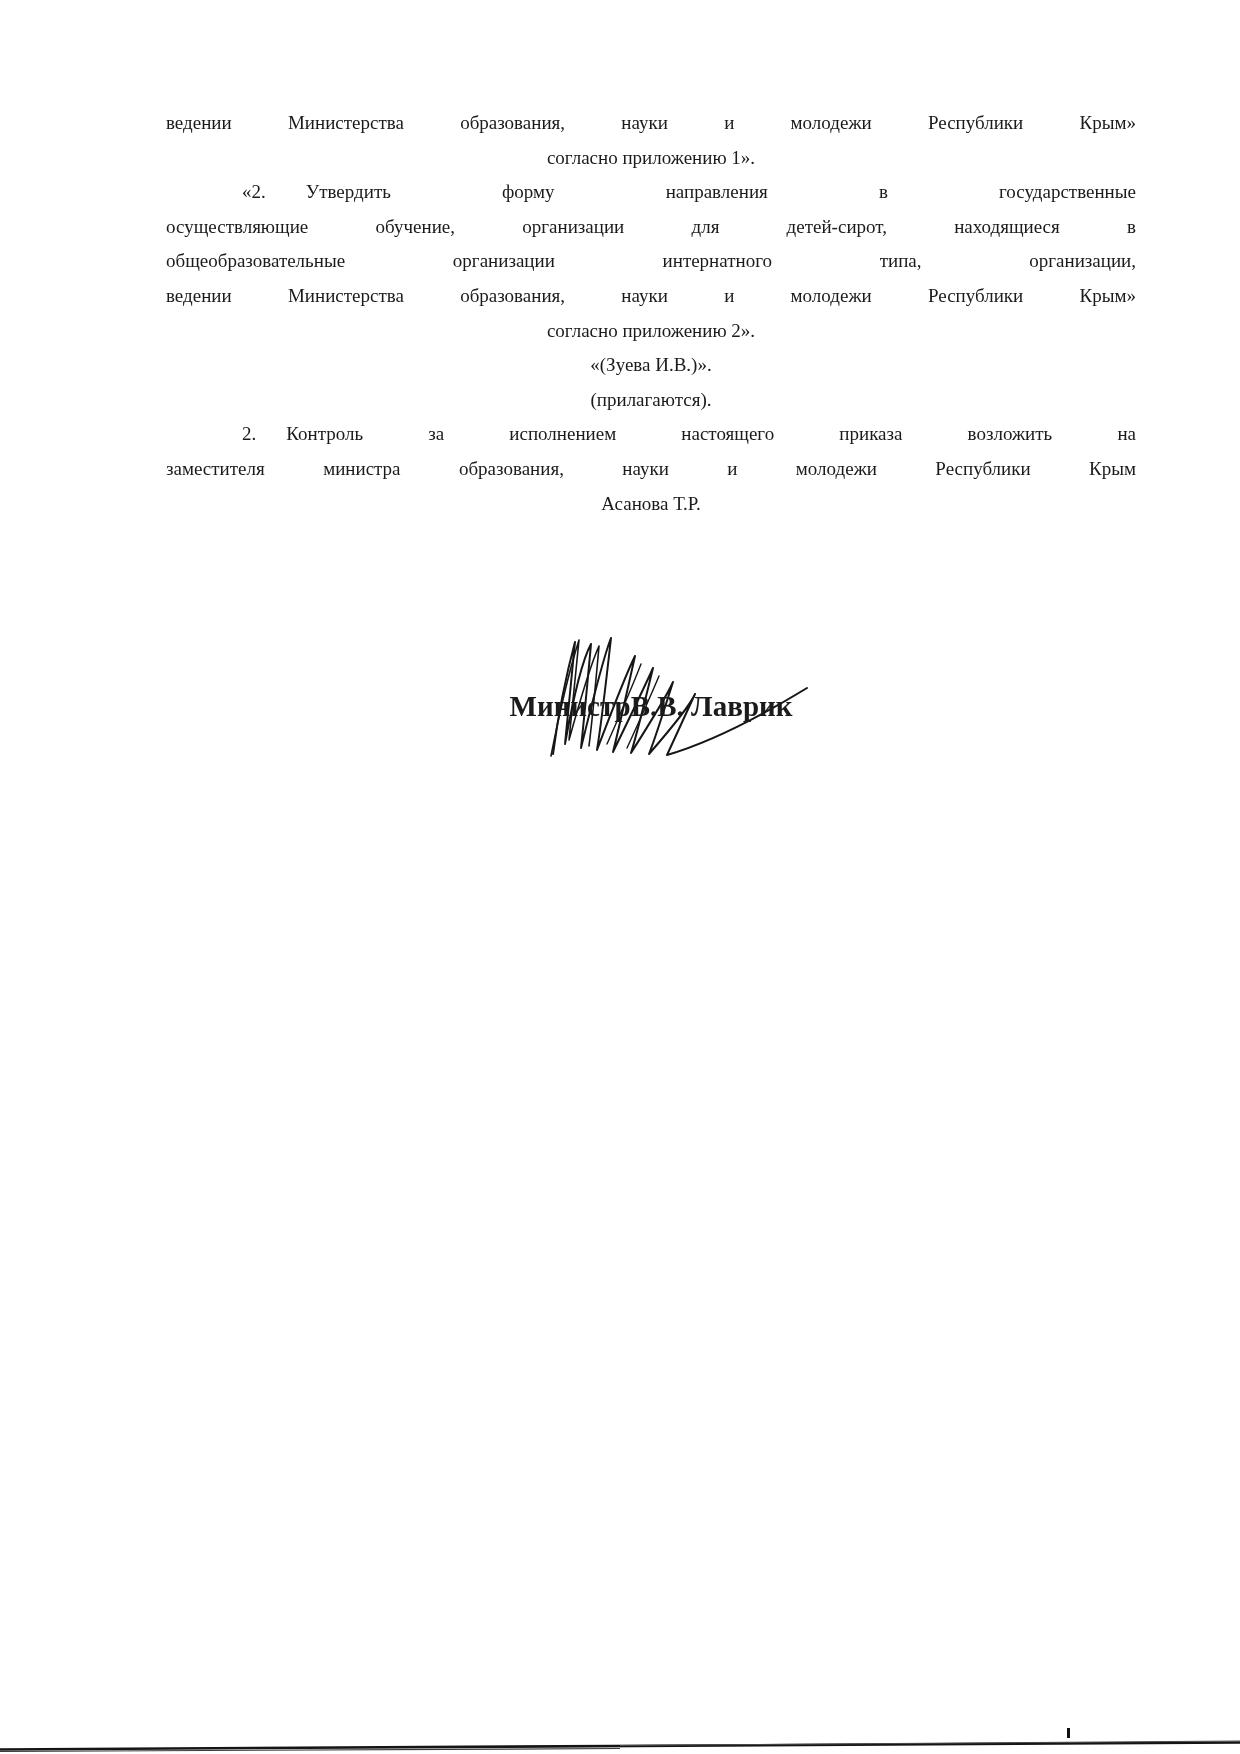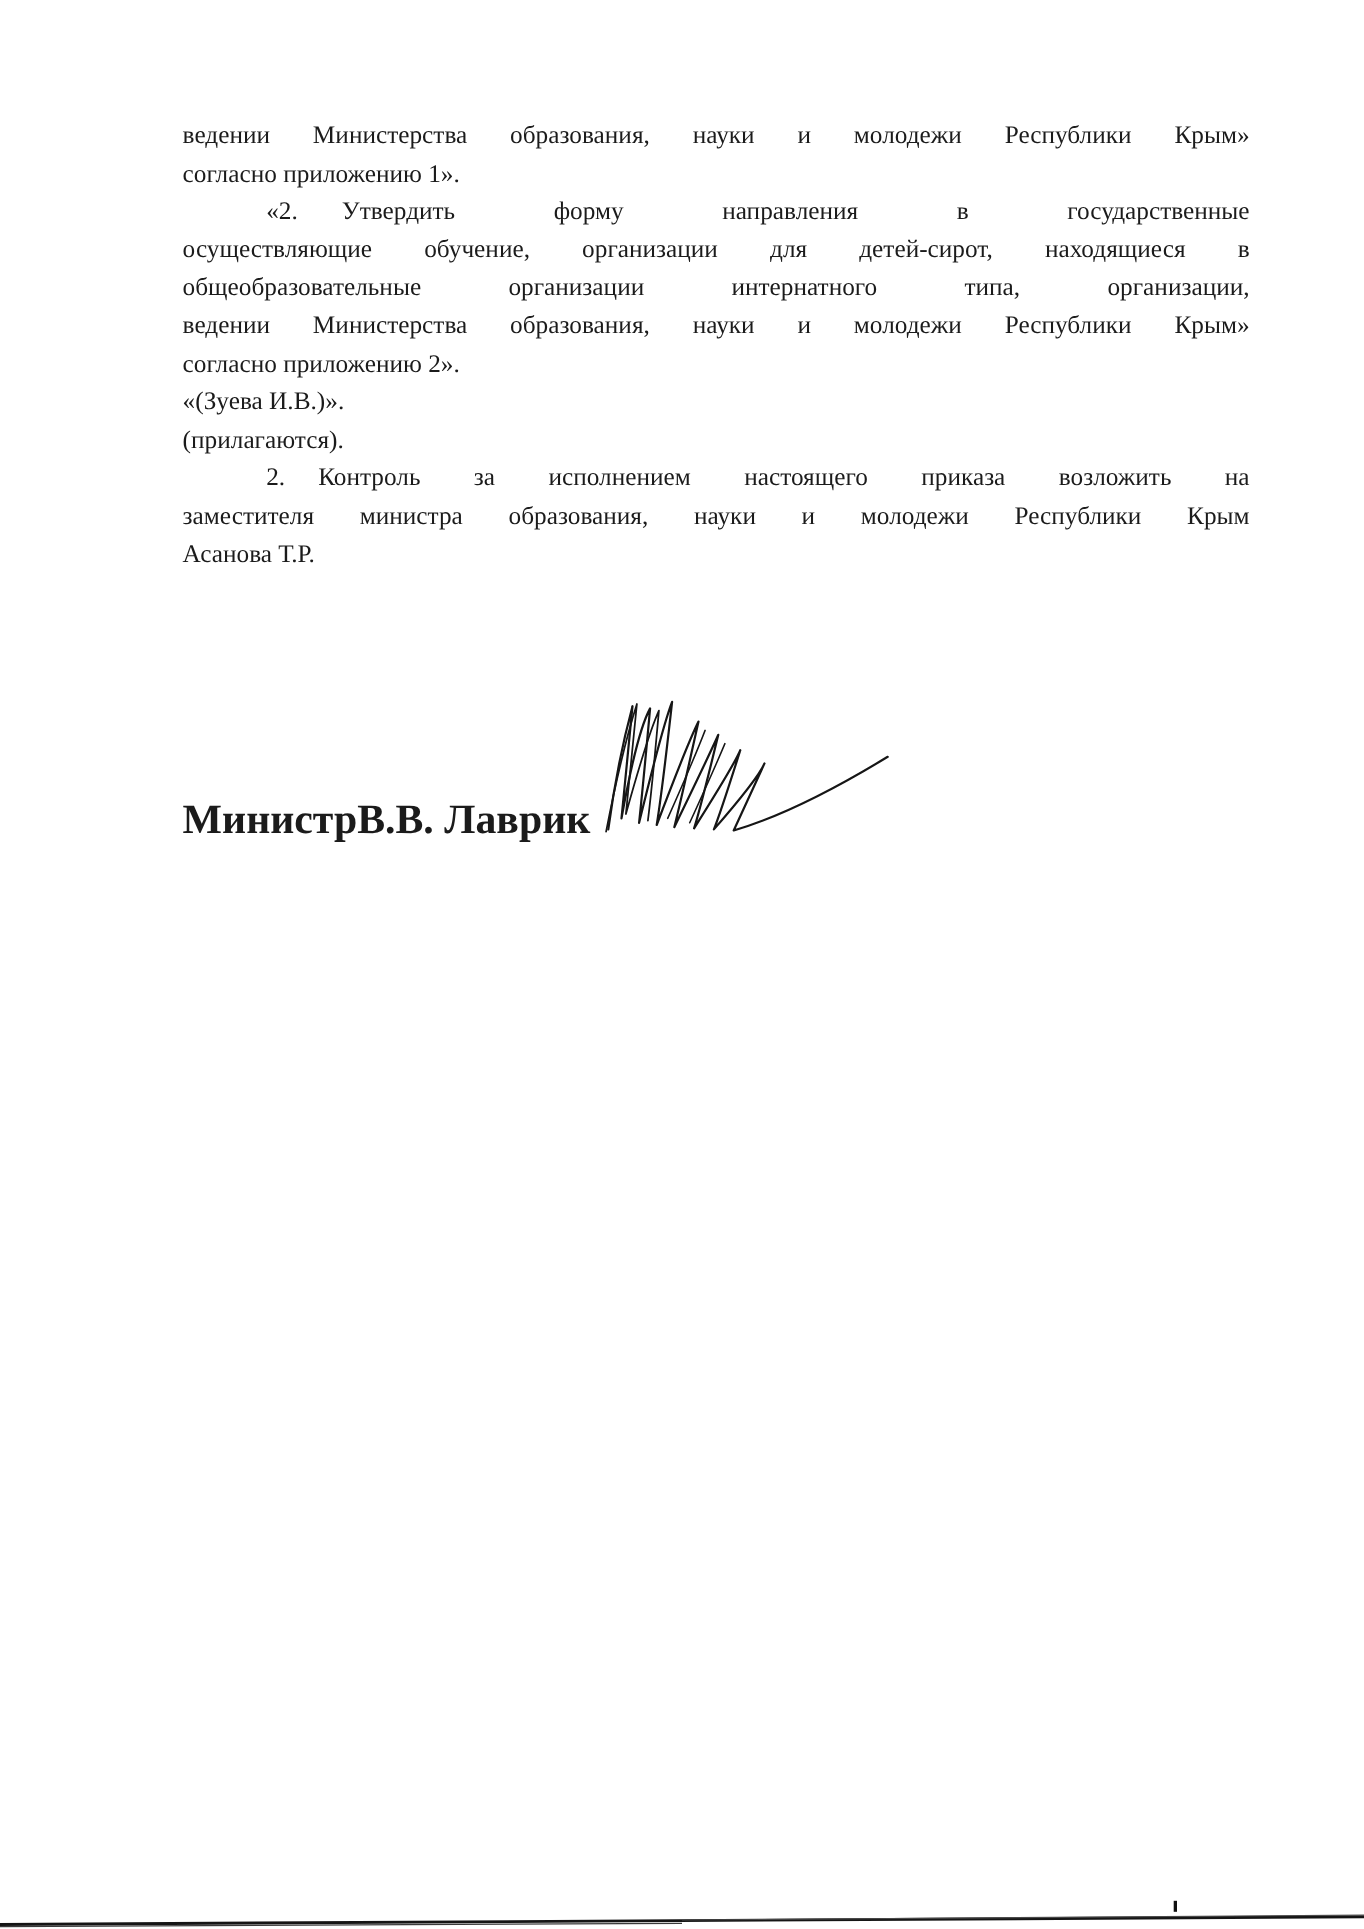--- a/index.html
+++ b/index.html
@@ -6,34 +6,34 @@
   .page{
     position:relative;
     width:1240px;height:1754px;
     background:#ffffff;
     font-family:"Liberation Serif","DejaVu Serif",serif;
     color:#1b1b1b;
     overflow:hidden;
   }
   .doc-text{
     position:absolute;left:166px;top:106px;width:970px;
-    font-size:23px;line-height:34.6px;
+    font-size:19px;line-height:34.6px;
   }
   .line{height:34.6px;white-space:normal;}
   .just{text-align:justify;text-align-last:justify;-moz-text-align-last:justify;}
-  .left{text-align:left;}
+  .left{text-align:center;}
   .indent{margin-left:76px;}
   .gap{display:inline-block;height:2px;vertical-align:baseline;}
   .g-sm{width:16px;}
   .g-md{width:30px;}
   .g-lg{width:40px;}
   .signoff{
     position:absolute;left:166px;top:690px;width:970px;
-    display:flex;justify-content:flex-start;align-items:flex-start;
-    font-weight:bold;font-size:38px;line-height:32px;margin-top:39px;
+    display:flex;justify-content:center;align-items:flex-start;
+    font-weight:bold;font-size:29px;line-height:32px;
   }
   .sig-wrap{position:absolute;left:545px;top:624px;width:275px;height:140px;}
   .sig-wrap svg{display:block;}
   .scan-edge{position:absolute;left:0;top:1736px;width:1240px;height:18px;}
   .scan-tick{position:absolute;left:1067px;top:1728px;width:3px;height:10px;background:#101010;}
 </style>
 </head>
 <body>
 
 <div class="page">

